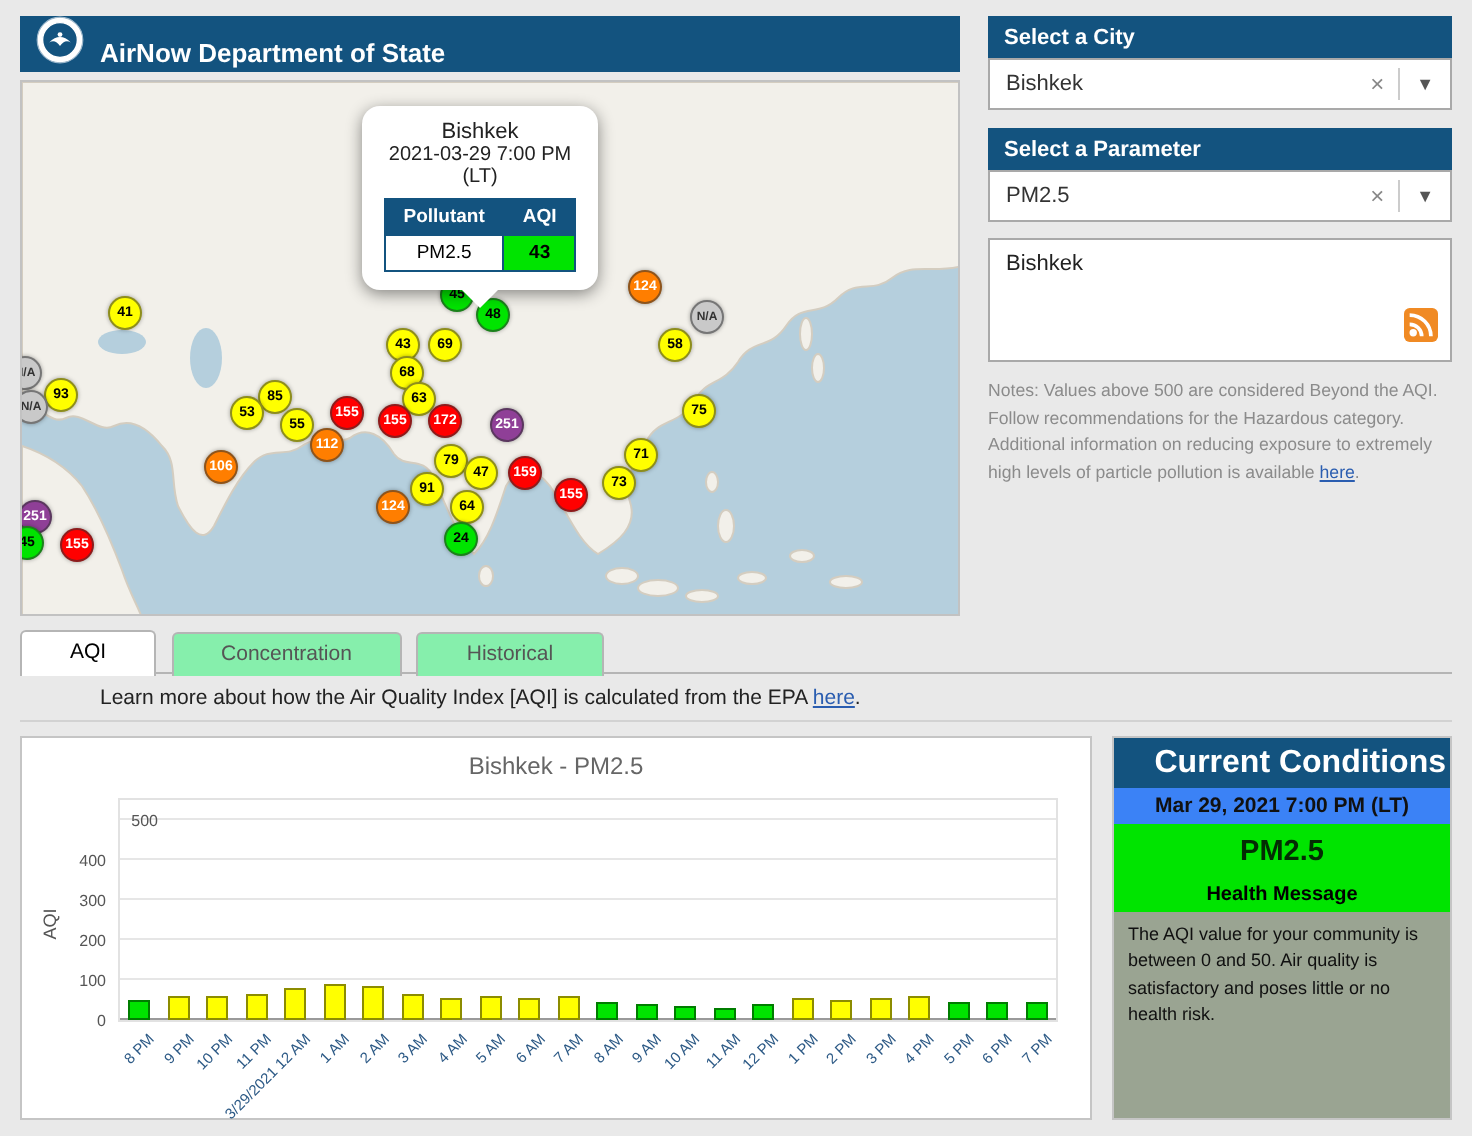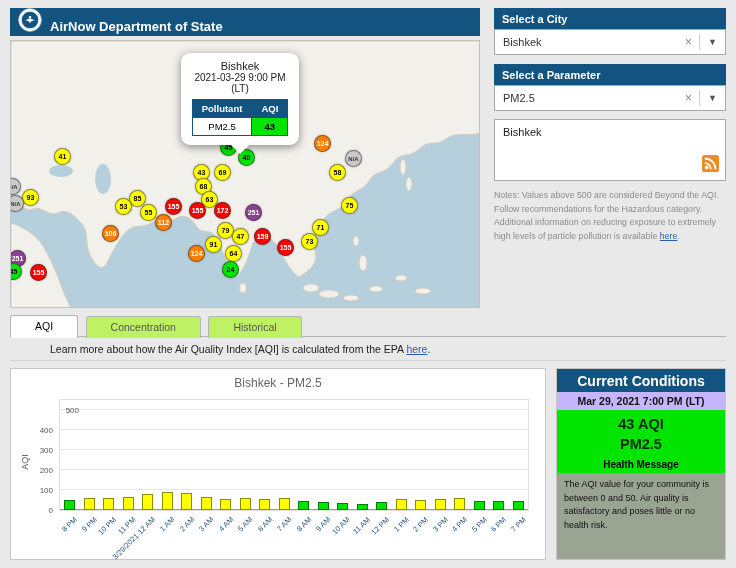--- a/index.html
+++ b/index.html
@@ -51,21 +51,21 @@
   #rss-box { position:absolute; left:494px; top:119px; width:232px; height:62px; background:#fff;
     border:1px solid #a9a9a9; font-size:11px; color:#222; padding:6px 8px; }
   #rss-icon { position:absolute; right:6px; bottom:6px; cursor:pointer; }
   #notes { position:absolute; left:494px; top:189px; width:232px; font-size:8.8px; line-height:1.55;
     color:#8b8b8b; }
   a.inline-link { color:#2a5db0; text-decoration:underline; cursor:pointer; }
 
   
   #tabbar { position:absolute; left:10px; top:315px; width:716px; height:22px; border-bottom:1px solid #b5b5b5; }
   .tab { display:inline-block; height:22px; line-height:21px; padding:0 24px; font-size:10.5px;
-    border:1px solid #b5b5b5; border-bottom:none; border-radius:3px 3px 0 0; background:#bef264;
+    border:1px solid #b5b5b5; border-bottom:none; border-radius:3px 3px 0 0; background:#86efac;
     color:#555; margin-right:3px; cursor:pointer; vertical-align:bottom; }
   .tab.active { background:#fff; color:#000; height:23px; }
   #learn-more { position:absolute; left:10px; top:343px; width:716px; font-size:10.5px; color:#222;margin-left:40px; }
   #divider2 { position:absolute; left:10px; top:360px; width:716px; height:1px; background:#d2d2d2; }
 
   
   #chart-panel { position:absolute; left:10px; top:368px; width:536px; height:192px; background:#fff;
     border:1px solid #c5c5c5; }
   #chart-title { text-align:center; font-size:12px; color:#666; padding-top:7px; }
   #chart-ylabel { position:absolute; left:-16px; top:88px; transform:rotate(-90deg); font-size:9px; color:#555; width:60px; text-align:center; }
@@ -76,23 +76,23 @@
   .bar { position:absolute; bottom:0; width:11px; border:1px solid rgba(0,0,0,.45); }
   .bar-green { background:var(--c-green,#00e400); }
   .bar-yellow { background:var(--c-yellow,#ffff00); }
   .xlabel { position:absolute; white-space:nowrap; font-size:7.5px; color:#2d5a86;
     transform:rotate(-45deg); transform-origin:100% 0; }
 
   
   #cond-panel { position:absolute; left:556px; top:368px; width:170px; height:192px; background:#fff;
     border:1px solid #c5c5c5; display:flex; flex-direction:column; text-align:center; }
   #cond-header { background:var(--c-blue,#13537f); color:#fff; padding:4px 2px 3px; }
-  #cond-header .h1 { font-size:14px; font-weight:bold; }
+  #cond-header .h1 { font-size:16px; font-weight:bold;text-align:right; }
   #cond-header .h2 { font-size:10px; }
-  #cond-date { font-size:10.5px; font-weight:bold; color:#111; padding:3px 0; background:#c4b5fd; }
+  #cond-date { font-size:10.5px; font-weight:bold; color:#111; padding:3px 0; background:#3b82f6; }
   #cond-green { background:var(--c-green,#00e400); color:#032c03; padding:5px 0 3px; }
   #cond-green .big { font-size:14.5px; font-weight:bold; line-height:1.35; }
   #cond-green .hm { font-size:10px; font-weight:bold; margin-top:5px; color:#000; }
   #cond-msg { flex:1; background:#9aa492; color:#101010; font-size:9px; line-height:1.5;
     padding:5px 7px; text-align:left; }
 </style>
 </head>
 <body>
 
 <div id="page">
@@ -163,21 +163,21 @@
         <div class="marker m-yellow" style="left: 299px; top: 201px;">73</div>
         <div class="marker m-yellow" style="left: 310px; top: 187px;">71</div>
         <div class="marker m-yellow" style="left: 339px; top: 165px;">75</div>
         <div class="marker m-yellow" style="left: 327px; top: 132px;">58</div>
         <div class="marker m-orange" style="left: 312px; top: 103px;">124</div>
         <div class="marker m-na" style="left: 343px; top: 118px;">N/A</div>
       </div>
 
     <div class="popup">
       <div class="city">Bishkek</div>
-      <div class="dt">2021-03-29 9:00 PM</div>
+      <div class="dt">2021-03-29 7:00 PM</div>
       <div class="lt">(LT)</div>
       <table>
         <tbody>
             <tr>
           <th>Pollutant</th>
           <th>AQI</th>
         </tr>
         <tr>
           <td>PM2.5</td>
           <td class="aqi-val">43</td>
@@ -300,20 +300,19 @@
         <div class="xlabel" style="right: 6.75px; top: 115px;">7 PM</div>
       </div>
   </div>
 
   <div id="cond-panel">
     <div id="cond-header">
       <div class="h1">Current Conditions</div>
     </div>
     <div id="cond-date">Mar 29, 2021 7:00 PM (LT)</div>
     <div id="cond-green">
-      <div class="big">43 AQI</div>
       <div class="big">PM2.5</div>
       <div class="hm">Health Message</div>
     </div>
     <div id="cond-msg">The AQI value for your community is between 0 and 50. Air quality is satisfactory and poses little or no health risk.</div>
   </div>
 
 </div>
 
 </body></html>

